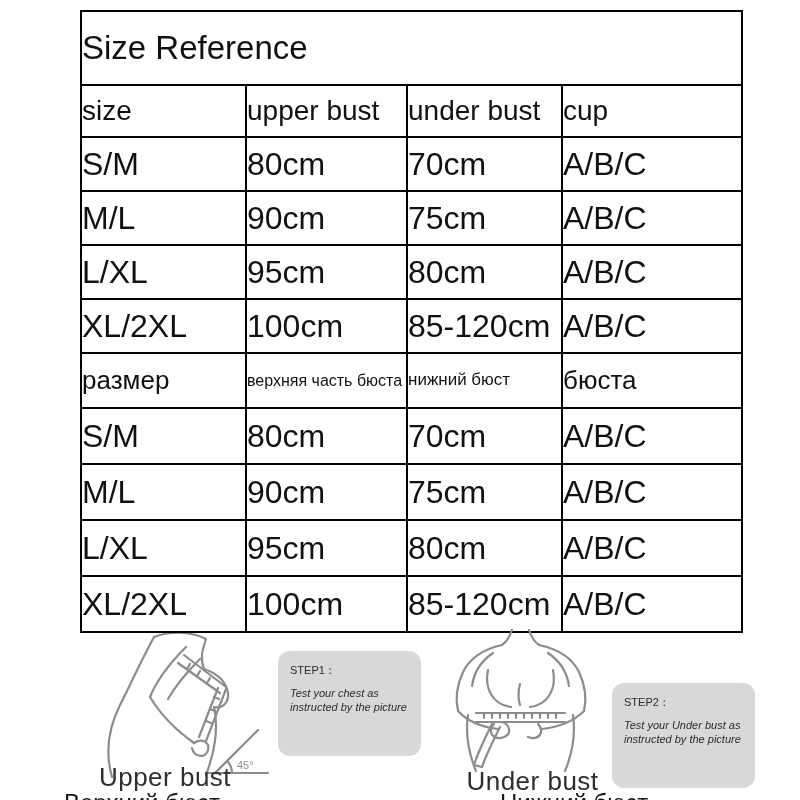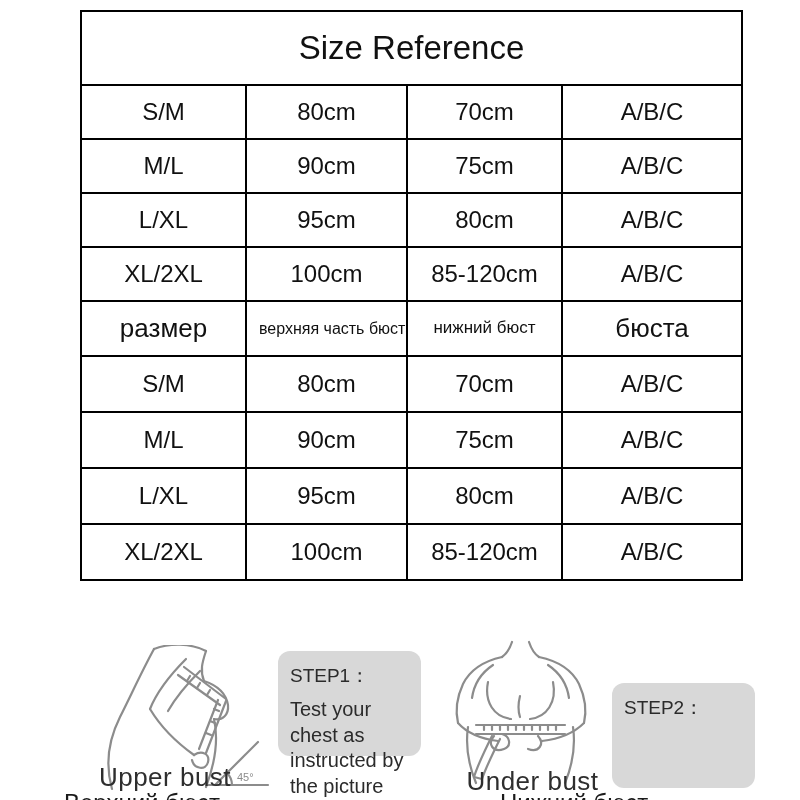--- a/index.html
+++ b/index.html
@@ -6,43 +6,43 @@
   body{
     width:800px;height:800px;position:relative;overflow:hidden;
     font-family:"Liberation Sans","DejaVu Sans",sans-serif;color:#111;
   }
   
   table.size-table{
     position:absolute;left:80px;top:10px;width:661px;
     border-collapse:collapse;table-layout:fixed;background:#fff;
   }
   table.size-table td{
-    border:2px solid #000;text-align:center;vertical-align:middle;
+    border:2px solid #000;text-align:left;vertical-align:middle;
     padding:0;overflow:hidden;white-space:nowrap;
   }
   td.title-cell{height:72px;font-size:33px;white-space:pre;}
   tr.head-row td{height:50px;font-size:28px;}
-  tr.data-row td{height:52px;font-size:24px;}
+  tr.data-row td{height:52px;font-size:32px;}
   tr.data-row.blk2 td{height:54px;}
   tr.ru-head td{height:53px;}
   td.ru-big{font-size:26px;}
   td.ru-mid{font-size:16px;white-space:normal;line-height:1.1;}
   td.ru-mid .wrapbox{display:inline-block;max-width:135px;}
   td.ru-under{font-size:17px;}
   
   .step-box{
     position:absolute;width:143px;height:105px;background:#d8d8d8;
     border-radius:12px;box-sizing:border-box;padding:12px 10px 10px 12px;
     color:#2b2b2b;
   }
-  .step-box .step-label{font-size:19px;margin-bottom:8px;}
-  .step-box .step-text{font-size:20px;line-height:1.28;white-space:normal;width:122px;}
+  .step-box .step-label{font-size:11px;margin-bottom:8px;}
+  .step-box .step-text{font-size:11px;line-height:1.28;white-space:normal;width:122px;font-style:italic;}
   #step1-box{left:278px;top:651px;}
   #step2-box{left:612px;top:651px;margin-top:32px;}
-  .figure{position:absolute;margin-top:12px;}
+  .figure{position:absolute;}
   #figure-upper{left:88px;top:633px;}
   #figure-under{left:432px;top:628px;}
   .caption{
     position:absolute;font-size:26px;color:#2e2e2e;text-align:center;letter-spacing:0.5px;
   }
   #caption-upper{left:80px;top:762px;width:170px;}
   #caption-under{left:445px;top:766px;width:175px;}
   .clipped-footer{
     position:absolute;top:789px;font-size:24px;color:#1a1a1a;white-space:nowrap;
   }
@@ -55,20 +55,26 @@
 <table class="size-table">
   <colgroup>
     <col style="width:165px">
       <col style="width:161px">
       <col style="width:155px">
       <col style="width:180px">
   </colgroup>
   <tbody>
   <tr>
     <td colspan="4" class="title-cell">Size    Reference</td>
+  </tr>
+  <tr class="head-row">
+    <td>size</td>
+    <td>upper bust</td>
+    <td>under bust</td>
+    <td>cup</td>
   </tr>
   <tr class="data-row">
     <td>S/M</td>
     <td>80cm</td>
     <td>70cm</td>
     <td>A/B/C</td>
   </tr>
   <tr class="data-row">
     <td>M/L</td>
     <td>90cm</td>
@@ -173,19 +179,20 @@
     </g>
   </svg>
 </div>
 
 <div class="step-box" id="step1-box">
   <div class="step-label">STEP1：</div>
   <div class="step-text">Test your chest as instructed by the picture</div>
 </div>
 <div class="step-box" id="step2-box">
   <div class="step-label">STEP2：</div>
+  <div class="step-text">Test your Under bust as instructed by the picture</div>
 </div>
 
 <div class="caption" id="caption-upper">Upper bust</div>
 <div class="caption" id="caption-under">Under bust</div>
 
 <div class="clipped-footer" id="footer-left">Верхний бюст</div>
 <div class="clipped-footer" id="footer-right">Нижний бюст</div>
 
 </body></html>

